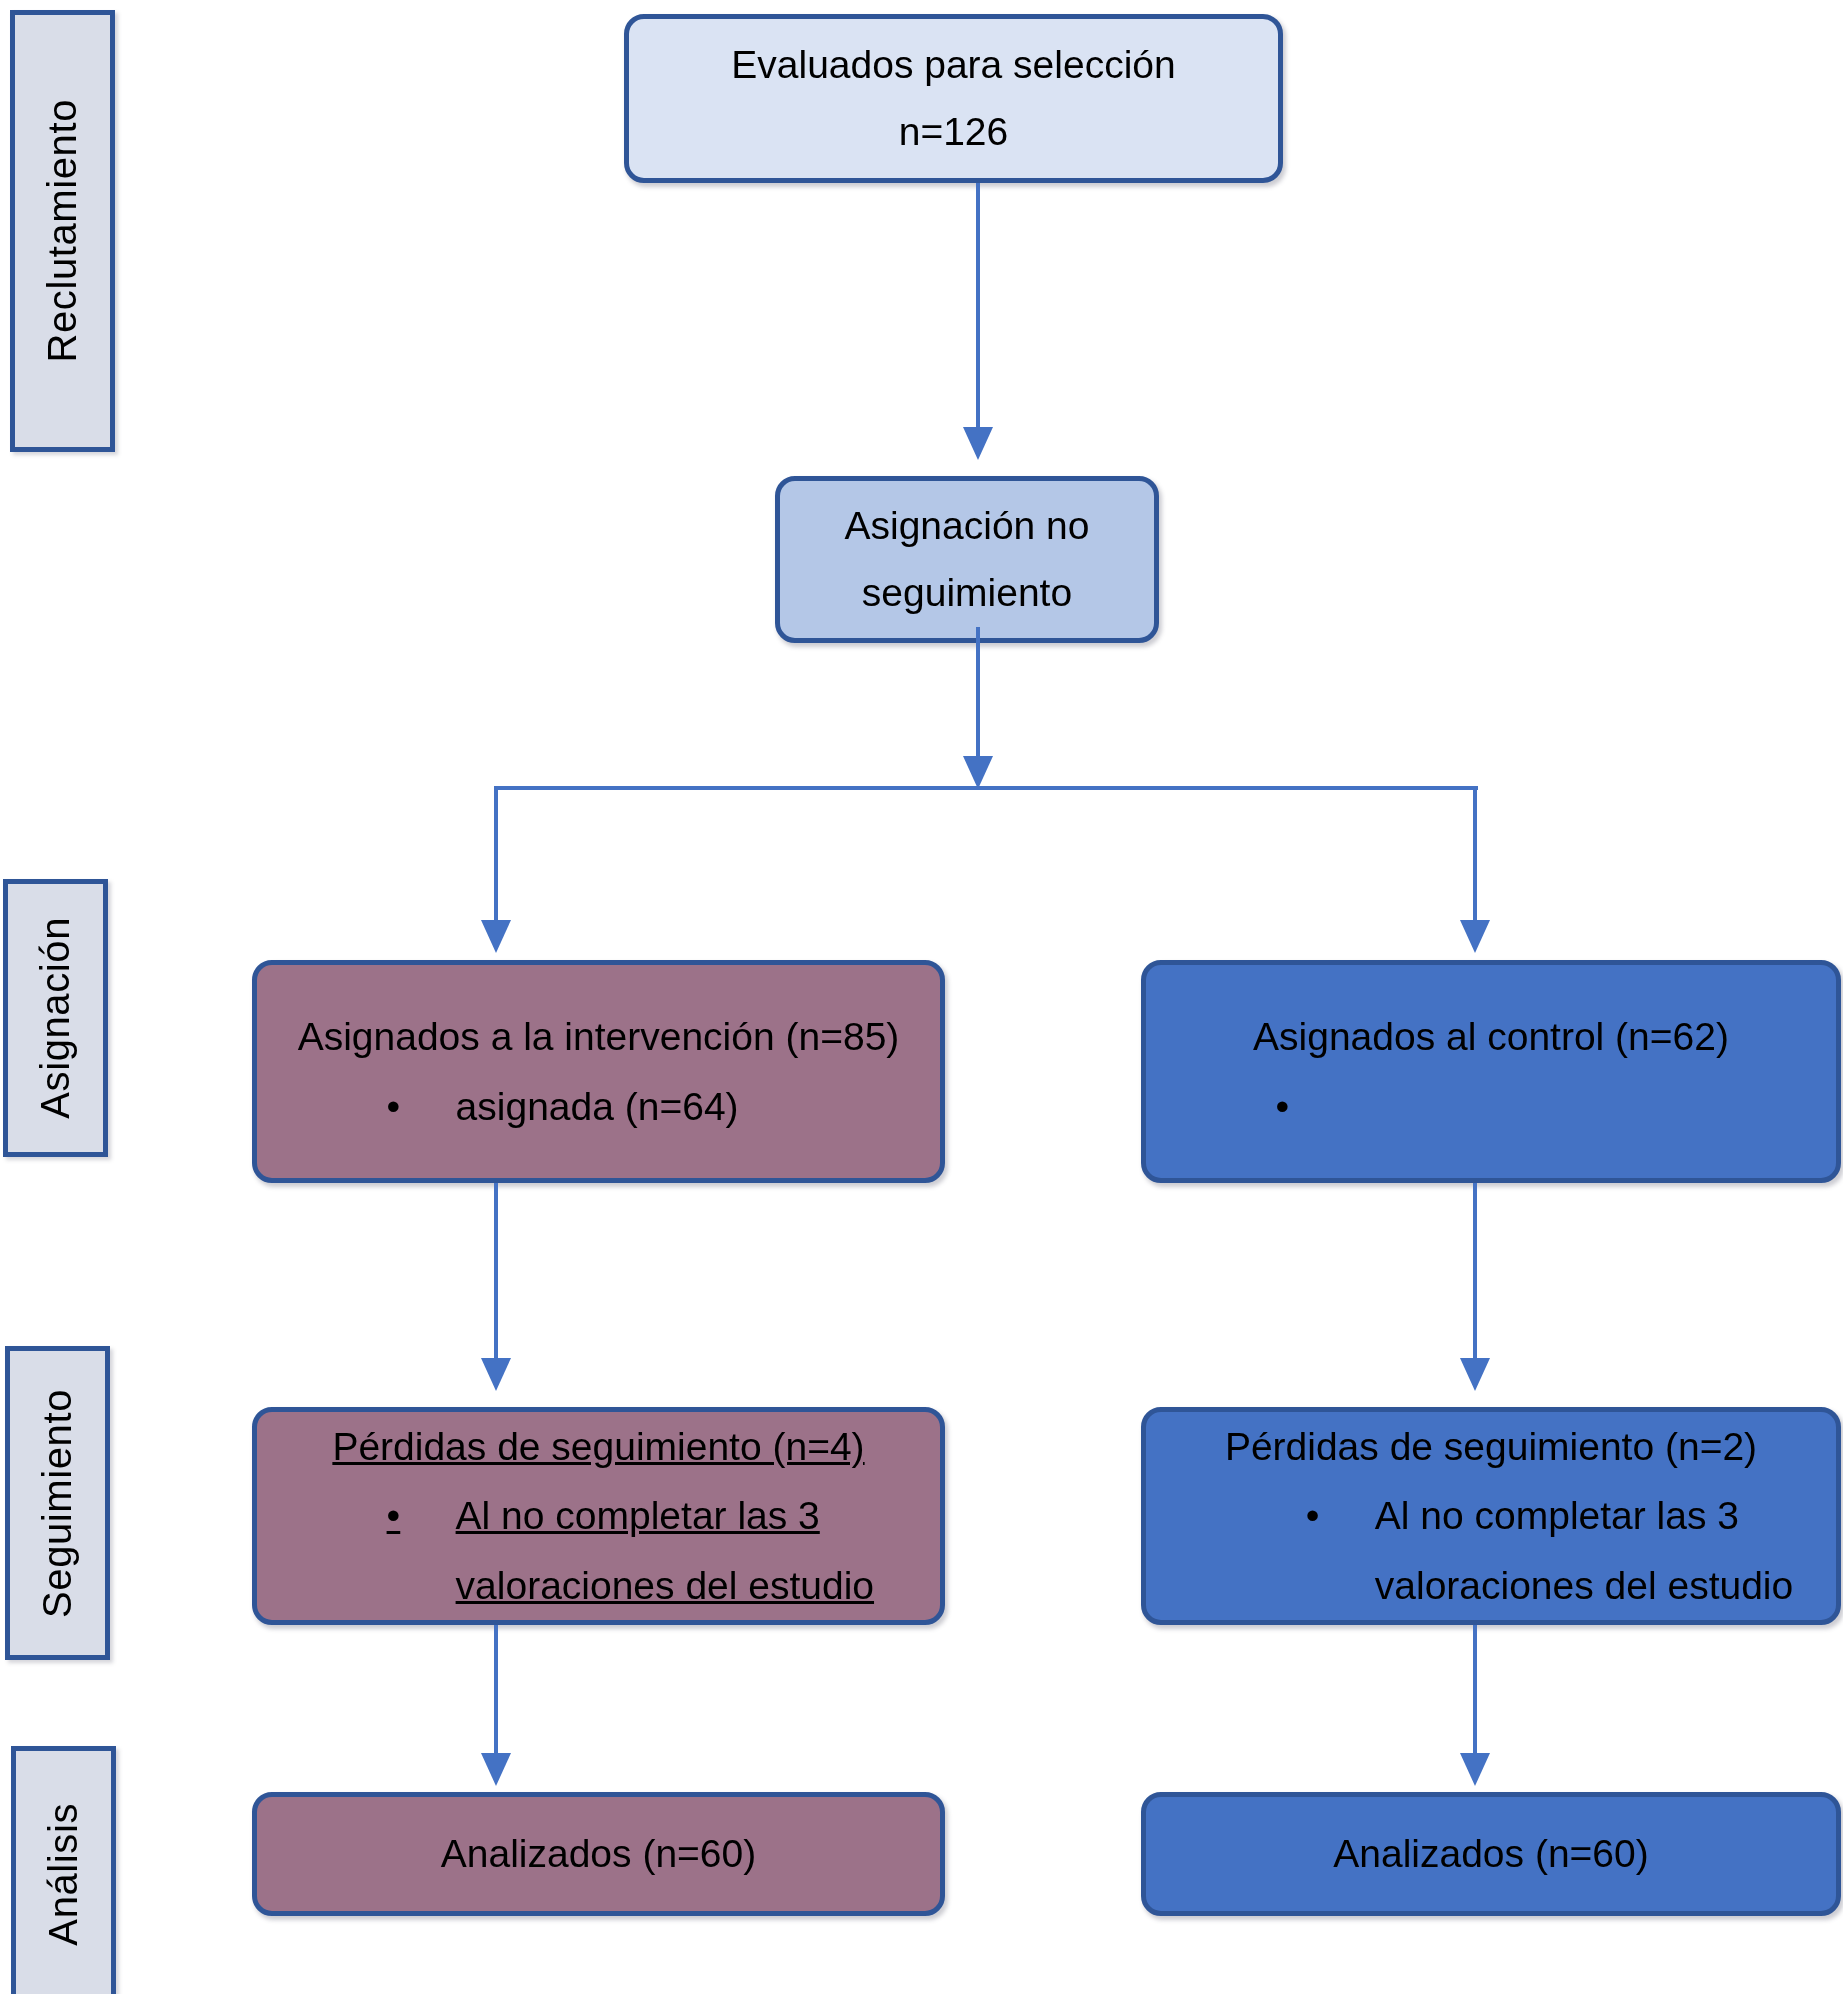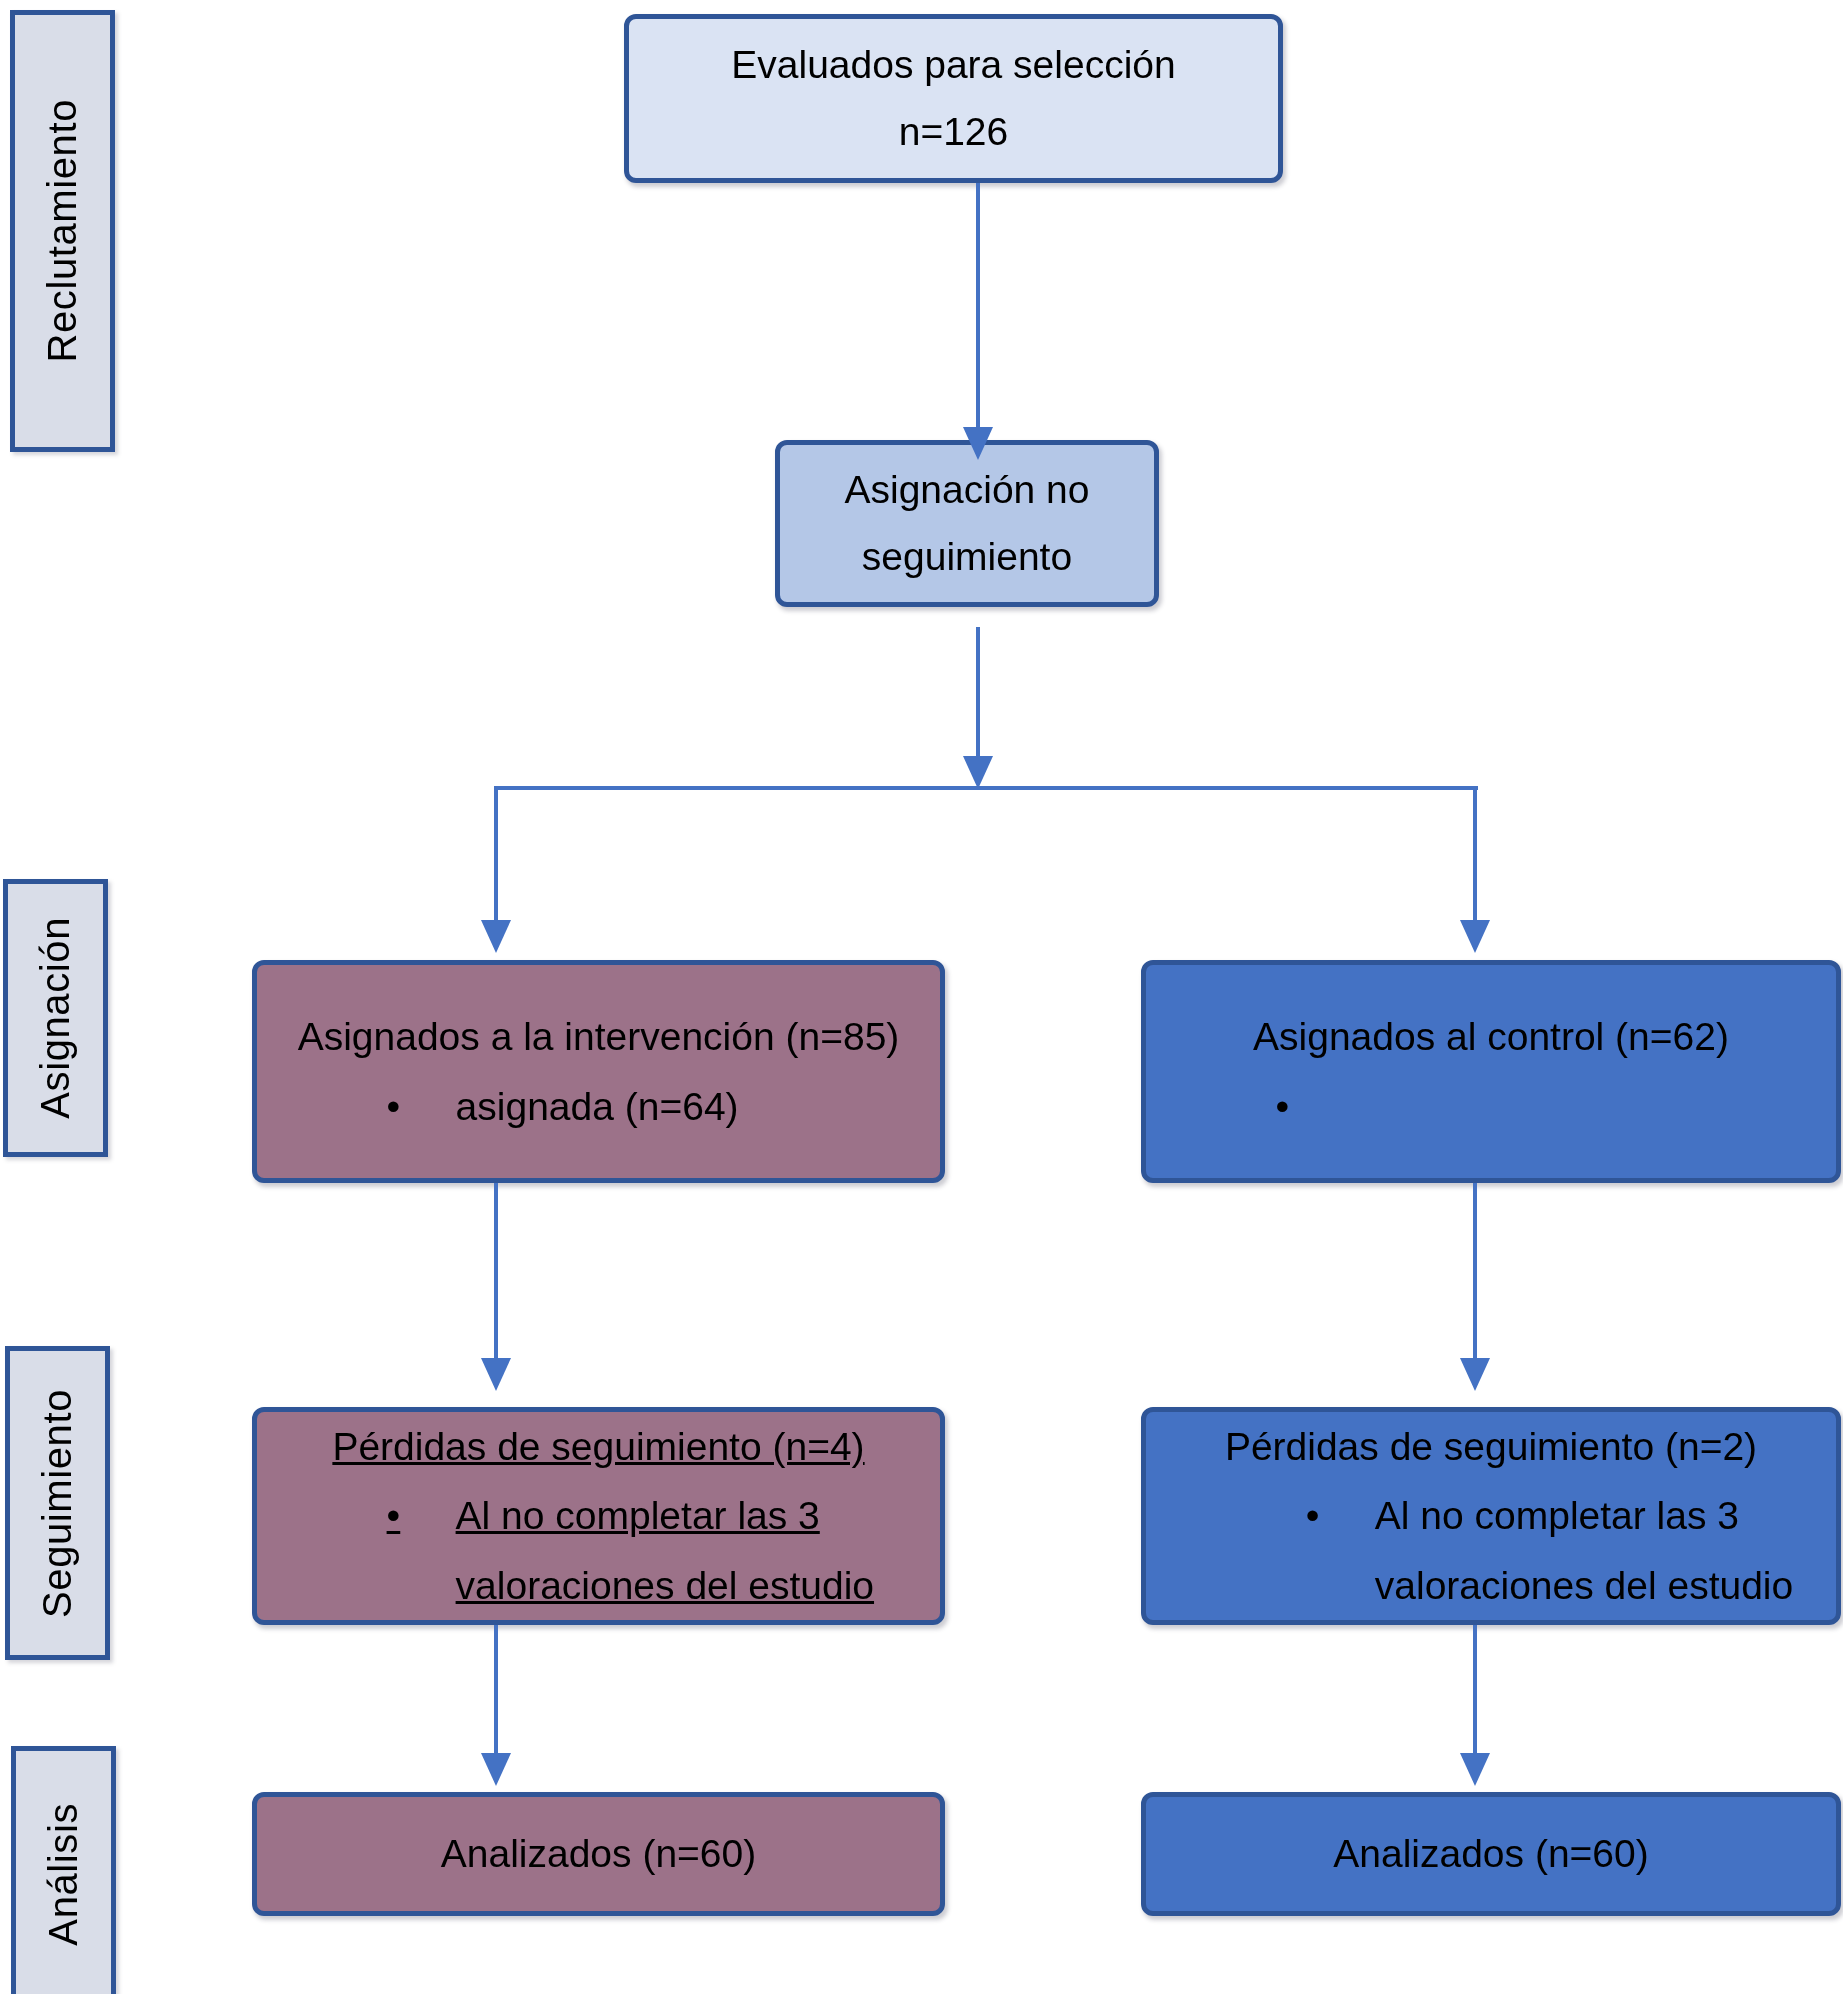--- a/index.html
+++ b/index.html
@@ -39,31 +39,31 @@
   }
   .stage-reclutamiento{left:9.5px;top:9.5px;width:95px;height:432px;}
   .stage-asignacion{left:3.2px;top:879px;width:95px;height:268px;}
   .stage-seguimiento{left:5px;top:1346px;width:95px;height:304px;}
   .stage-analisis{left:10.7px;top:1746px;width:95px;height:246px;}
 
   
   .node{
     position:absolute;
     border:5px solid var(--border);
-    border-radius:12px;
+    border-radius:20px;
     display:flex;flex-direction:column;justify-content:center;
     text-align:center;
     font-size:39px;
     line-height:1.78;
     box-shadow:2.5px 3.8px 4.4px rgba(90,90,110,0.3);
     box-sizing:border-box;
     padding:6.3px 12.6px;
   }
   .node-screened{left:624px;top:14px;width:659px;height:169px;background:var(--screened_fill);line-height:1.7;}
-  .node-allocation{left:775px;top:440px;width:384px;height:167px;background:var(--allocation_fill);line-height:1.7;}
+  .node-allocation{left:775px;top:476px;width:384px;height:167px;background:var(--allocation_fill);line-height:1.7;}
   .node-intervention{left:252px;top:960px;width:693px;height:223px;background:var(--intervention_fill);}
   .node-control{left:1141px;top:960px;width:700px;height:223px;background:var(--control_fill);}
   .node-followup-intervention{left:252px;top:1407px;width:693px;height:218px;background:var(--intervention_fill);text-decoration:underline;}
   .node-followup-control{left:1141px;top:1407px;width:700px;height:218px;background:var(--control_fill);align-items:center;}
   .node-analyzed-intervention{left:252px;top:1792px;width:693px;height:124px;background:var(--intervention_fill);}
   .node-analyzed-control{left:1141px;top:1792px;width:700px;height:124px;background:var(--control_fill);}
 
   .node-title{white-space:nowrap;}
   .node-line{white-space:nowrap;}
 

